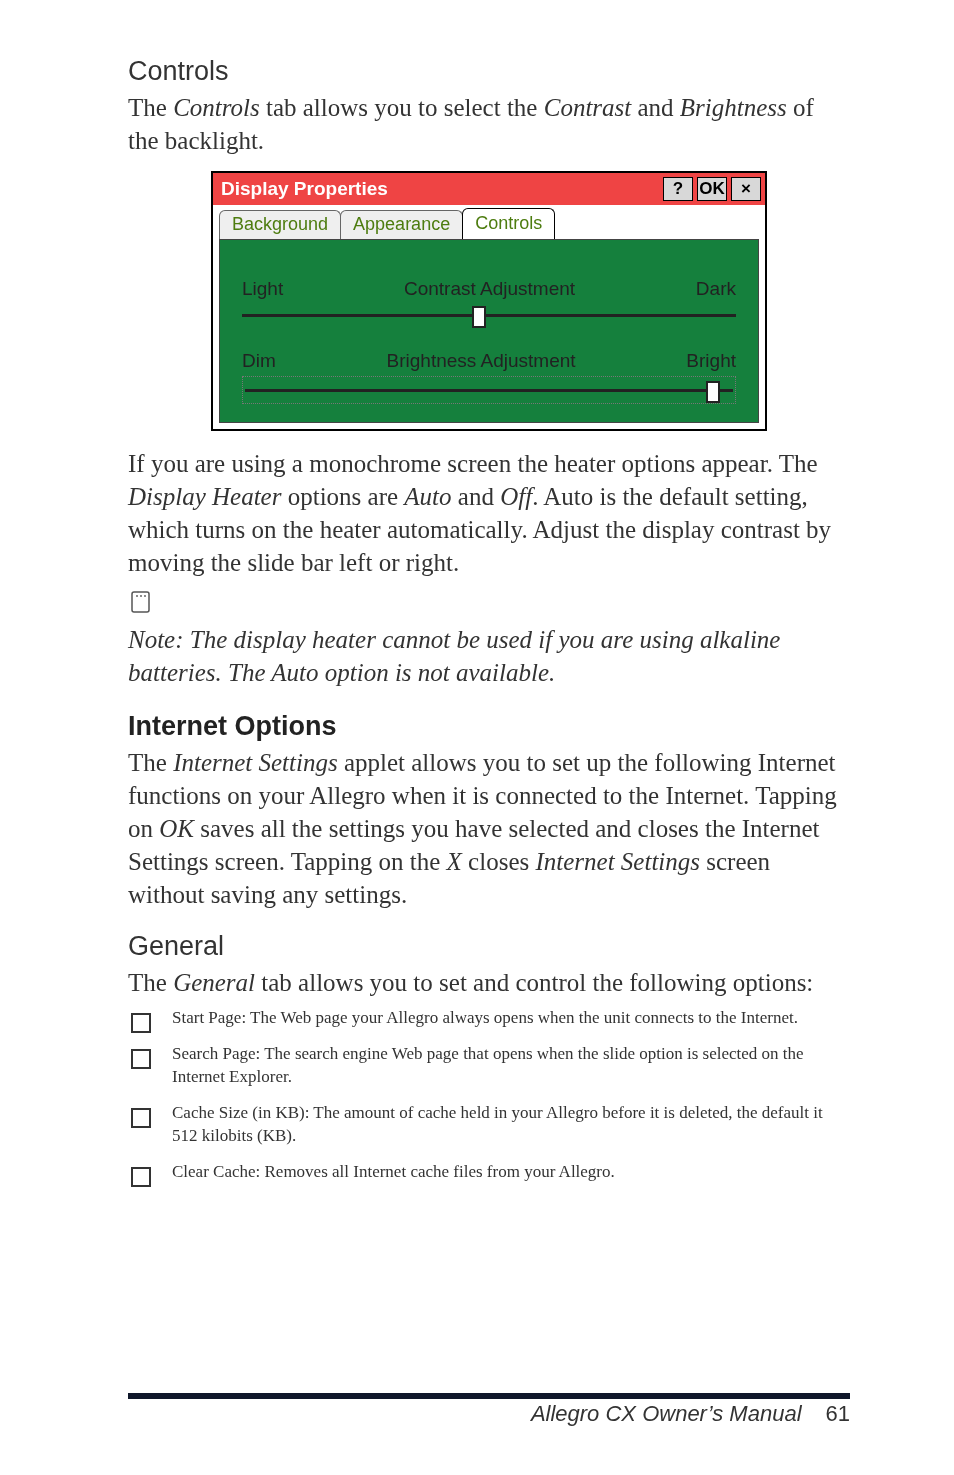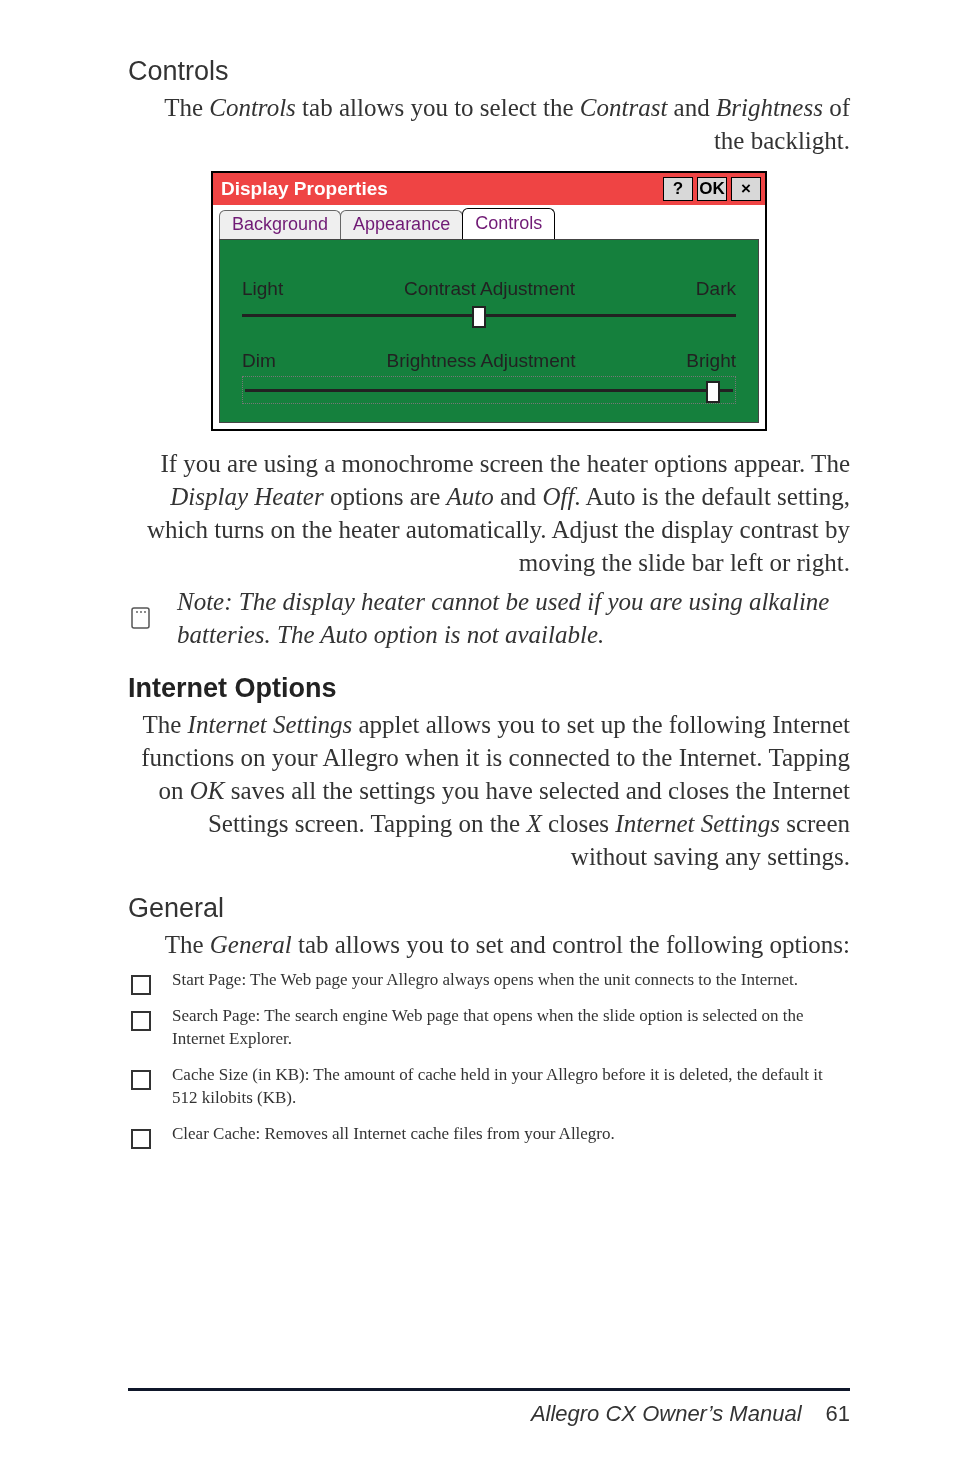--- a/index.html
+++ b/index.html
@@ -8,23 +8,23 @@
       width: 954px;
       height: 1475px;
       padding: 56px 116px 48px 116px;
       position: relative;
       display: flex;
       flex-direction: column;
       margin-left: 12px;
     }
     .h-controls { font-family: Arial, Helvetica, sans-serif; font-size: 27px; color: #333; margin-bottom: 4px; }
     .h-section { font-family: Arial, Helvetica, sans-serif; font-size: 27px; font-weight: bold; color: #222; margin-top: 22px; margin-bottom: 4px; }
-    .body { font-size: 25px; line-height: 1.32; color: #333; text-align: right; }
+    .body { font-size: 25px; line-height: 1.32; color: #333; }
     .body .i { font-style: italic; }
-    .note-row { display: flex; align-items: center; gap: 23px; margin-top: 6px; }
+    .note-row { display: flex; align-items: flex-start; gap: 4px; margin-top: 6px; flex-direction: column; }
     .note-icon { flex: 0 0 auto; margin-top: 4px; }
     .note-text { font-style: italic; font-size: 25px; line-height: 1.32; color: #333; }
     ul.check { list-style: none; margin-top: 8px; }
     ul.check li { position: relative; padding-left: 44px; font-size: 17px; line-height: 1.32; color: #333; margin-bottom: 14px; }
     ul.check li .box { position: absolute; left: 2px; top: 5px; }
     .dialog-wrap { display: flex; justify-content: center; margin: 14px 0 16px 0; }
     .dialog {
       width: 556px;
       border: 2px solid #000;
       background: #fff;
@@ -60,21 +60,21 @@
       position: relative;
       height: 34px;
     }
     .tab {
       border: 1px solid #666;
       border-bottom: none;
       border-radius: 6px 6px 0 0;
       padding: 3px 12px 5px 12px;
       background: #efefef;
       font-size: 18px;
-      color: #701a75;
+      color: #4d7c0f;
       margin-right: -1px;
       position: relative;
       top: 1px;
     }
     .tab.active {
       background: #fff;
       border-color: #000;
       z-index: 2;
       top: 0;
       padding-top: 4px;
@@ -98,22 +98,22 @@
     }
     .slider-thumb {
       position: absolute; top: 2px; width: 14px; height: 22px; background: #fff; border: 2px solid #222;
     }
     .slider-dotted {
       border: 1px dotted #777;
       padding: 2px;
     }
     .footer {
       margin-top: auto;
-      border-top: 3px solid #0f172a;
-      padding-top: 10px;
+      border-top: 6px solid #0f172a;
+      padding-top: 2px;
       text-align: right;
       font-style: italic;
       font-size: 22px;
       color: #333;
       display: flex;
       justify-content: flex-end;
       gap: 24px;
       font-family: Arial, Helvetica, sans-serif;
     }
     .footer .pn { font-style: normal; }

